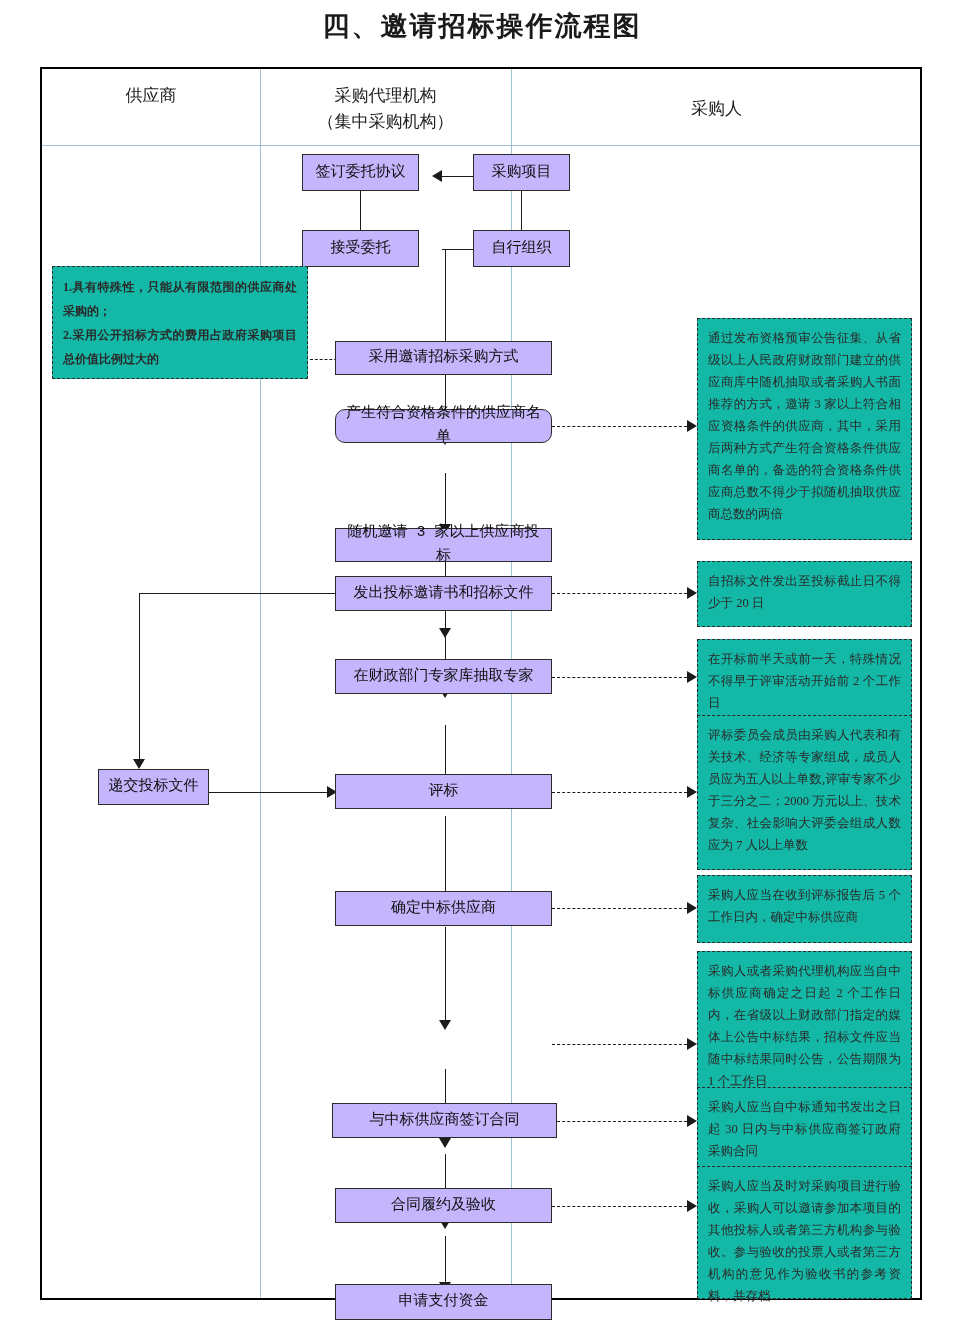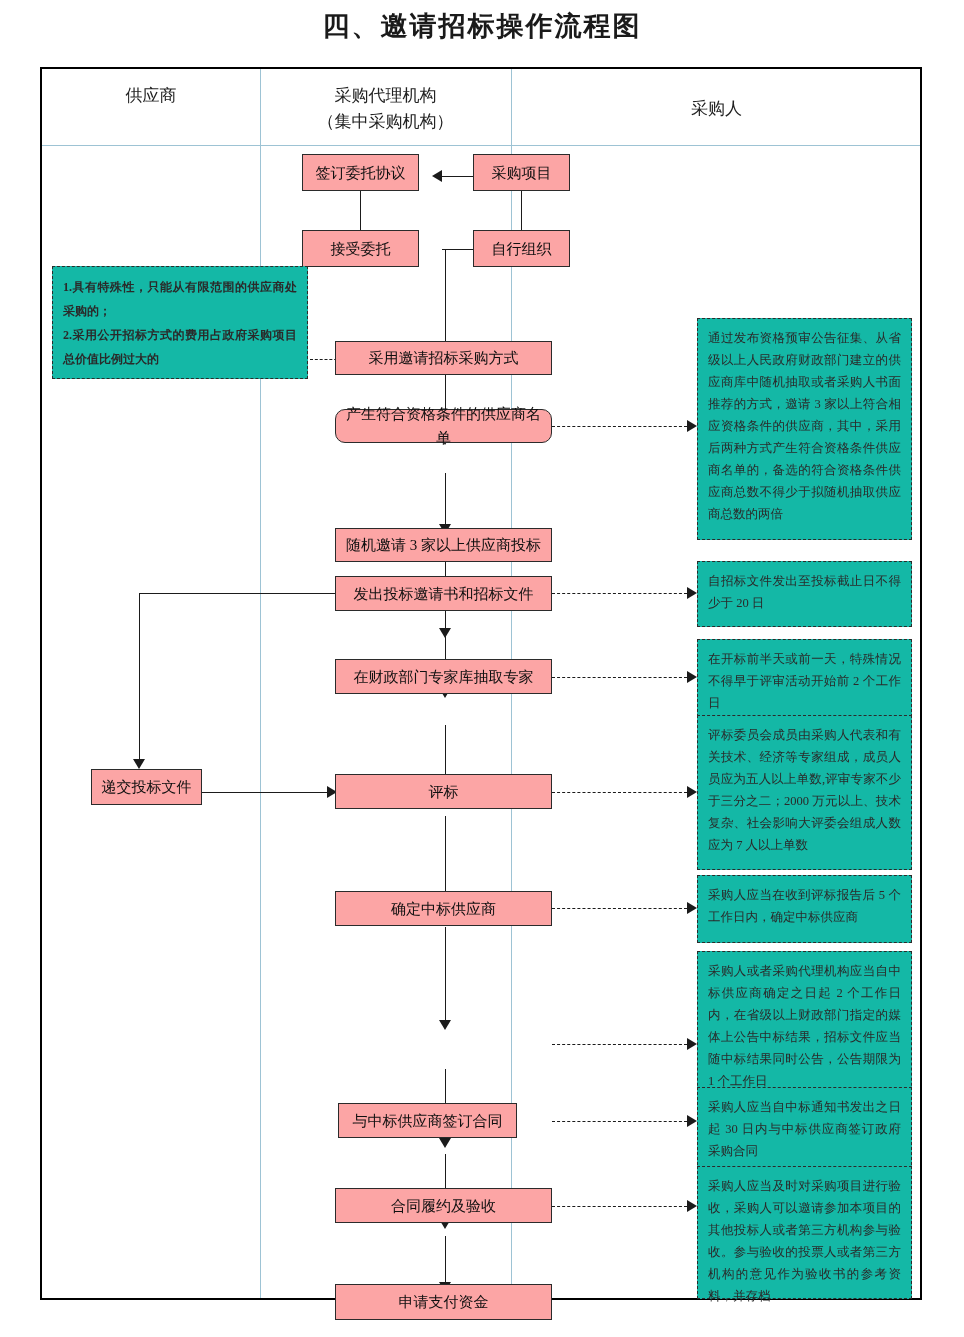--- a/index.html
+++ b/index.html
@@ -67,30 +67,30 @@
     color: #222;
   }
   #lane-header-supplier { left: 0px;   width: 218px; }
   #lane-header-agency   { left: 218px; width: 251px; }
   #lane-header-buyer    { left: 469px; width: 411px; top: 27px; }
 
   
   .node {
     position: absolute;
     border: 1.6px solid #2b2b2b;
-    background: #fca5a5;
+    background: #c4b5fd;
     box-sizing: border-box;
     display: flex;
     align-items: center;
     justify-content: center;
     text-align: center;
     font-size: 15px;
     line-height: 24px;
     color: #101010;
-    font-family: Liberation Serif, serif;
+    font-family: Liberation Mono, monospace;
     padding: 2px 6px;
   }
 
   
   .note {
     position: absolute;
     border: 1.6px dashed #2b2b2b;
     background: #14b8a6;
     box-sizing: border-box;
     font-size: 12.5px;
@@ -245,28 +245,28 @@
   <div class="node" style="left:293px; top:272px; width:217px; height:34px;">采用邀请招标采购方式</div>
 
   <div class="node" style="left:293px; top:340px; width:217px; height:34px;border-radius:10px;">产生符合资格条件的供应商名单</div>
 
   <div class="node" style="left:293px; top:459px; width:217px; height:34px;">随机邀请 3 家以上供应商投标</div>
 
   <div class="node" style="left:293px; top:507px; width:217px; height:35px;">发出投标邀请书和招标文件</div>
 
   <div class="node" style="left:293px; top:590px; width:217px; height:35px;">在财政部门专家库抽取专家</div>
 
-  <div class="node" style="left:49px; top:700px; width:111px; height:36px;">递交投标文件</div>
+  <div class="node" style="left:56px; top:700px; width:111px; height:36px;">递交投标文件</div>
 
   <div class="node" style="left:293px; top:705px; width:217px; height:35px;">评标</div>
 
   <div class="node" style="left:293px; top:822px; width:217px; height:35px;">确定中标供应商</div>
 
 
-  <div class="node" style="left:296px; top:1034px; width:179px; height:35px;">与中标供应商签订合同</div>
+  <div class="node" style="left:290px; top:1034px; width:225px; height:35px;">与中标供应商签订合同</div>
 
   <div class="node" style="left:293px; top:1119px; width:217px; height:35px;">合同履约及验收</div>
 
   <div class="node" style="left:293px; top:1215px; width:217px; height:36px;">申请支付资金</div>
 
   <div class="note bold" style="left:10px; top:197px; width:256px; height:113px; white-space:pre-line; line-height:24px;">1.具有特殊性，只能从有限范围的供应商处采购的；
 2.采用公开招标方式的费用占政府采购项目总价值比例过大的</div>
 
   <div class="note" style="left:655px; top:249px; width:215px; height:222px;">通过发布资格预审公告征集、从省级以上人民政府财政部门建立的供应商库中随机抽取或者采购人书面推荐的方式，邀请 3 家以上符合相应资格条件的供应商，其中，采用后两种方式产生符合资格条件供应商名单的，备选的符合资格条件供应商总数不得少于拟随机抽取供应商总数的两倍</div>
 

